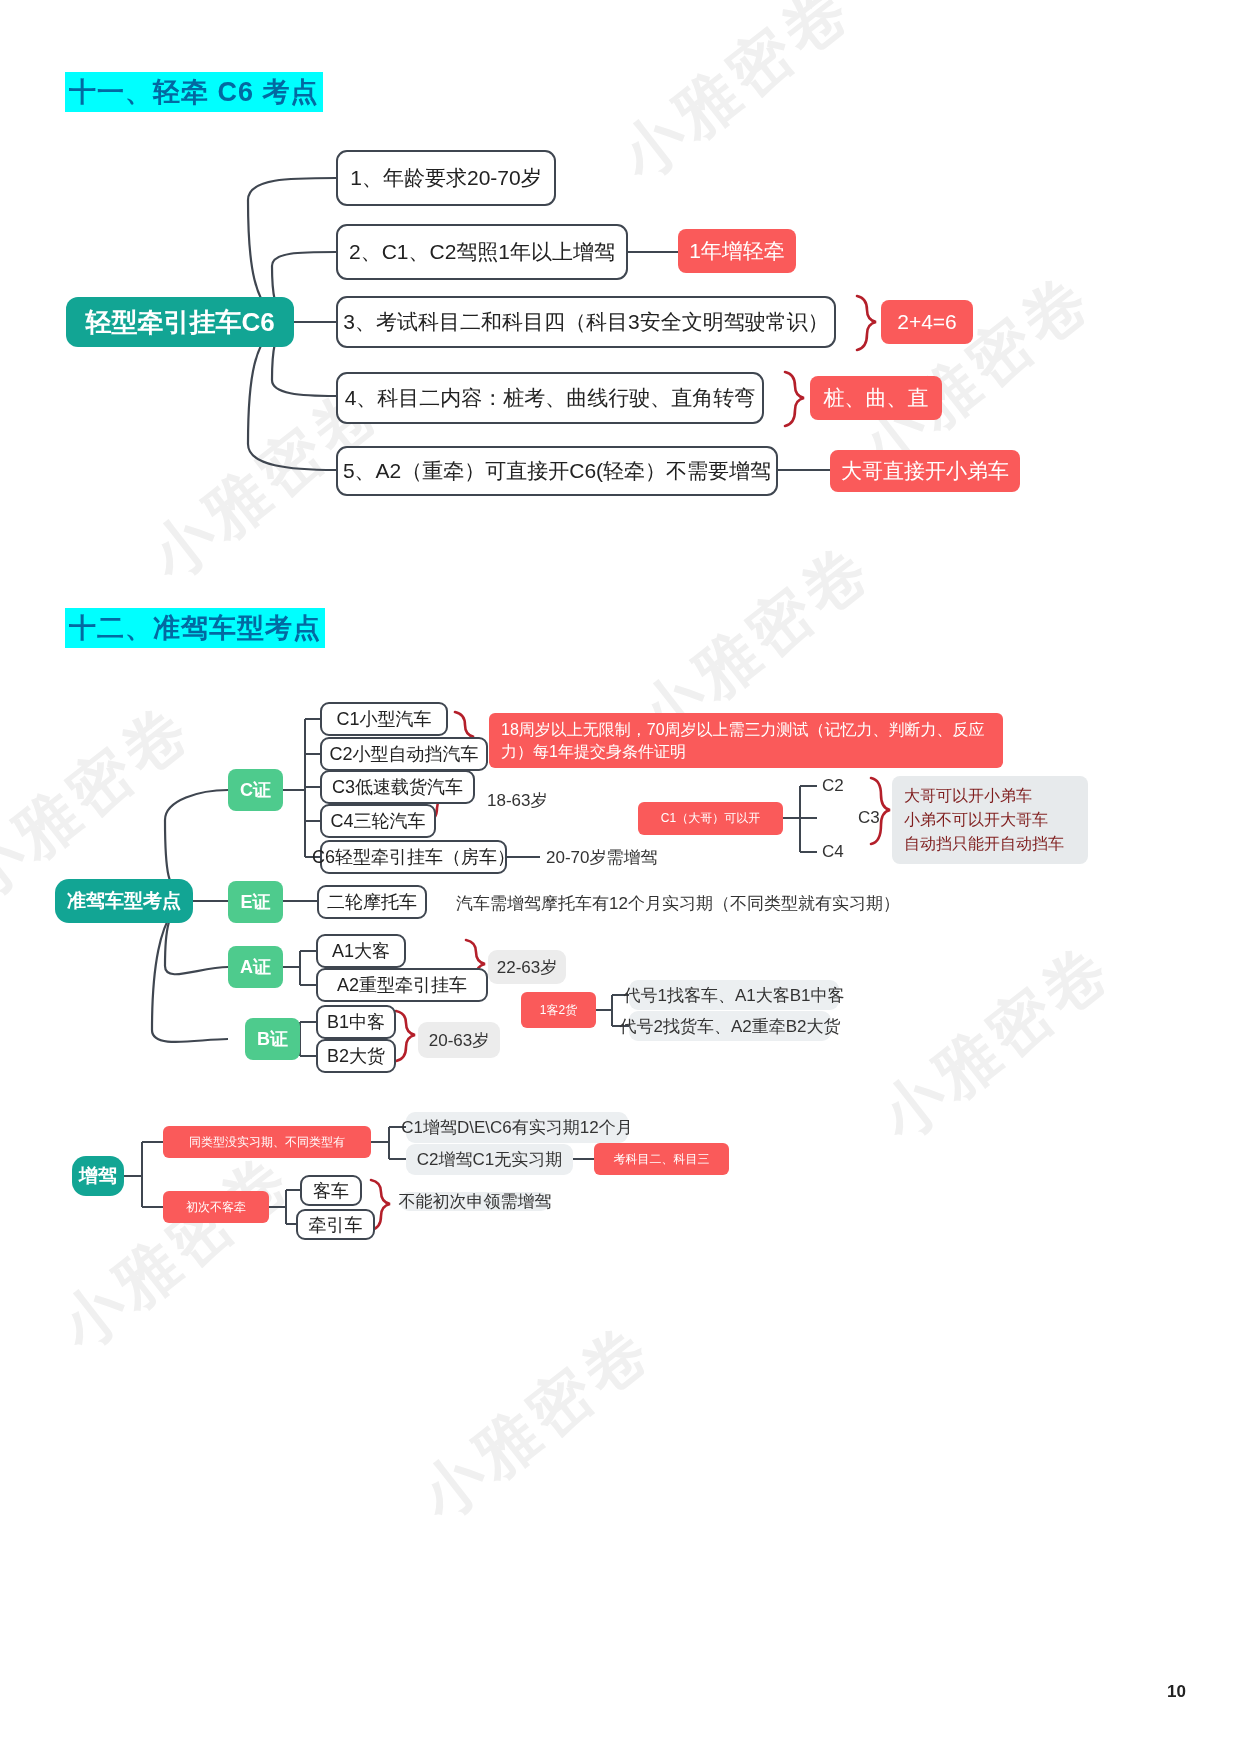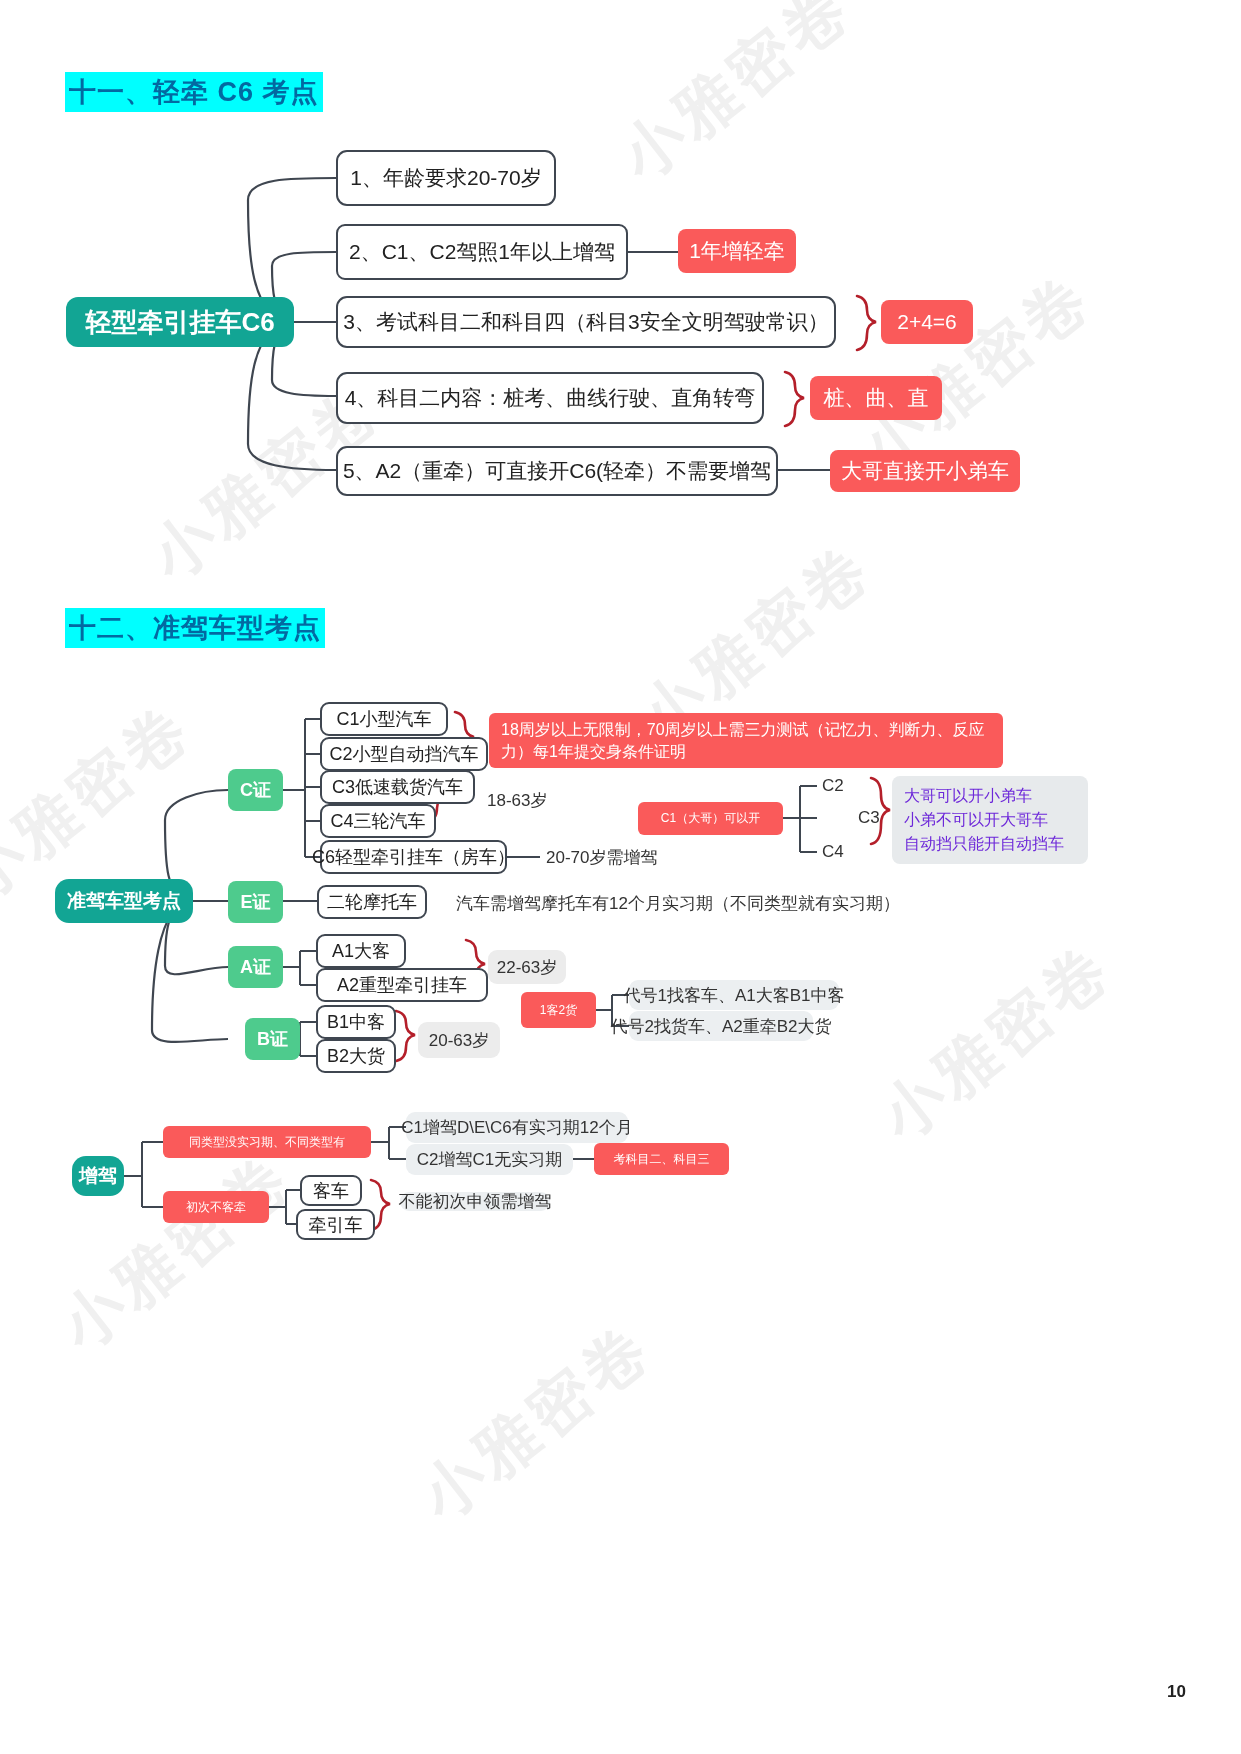--- a/index.html
+++ b/index.html
@@ -55,21 +55,21 @@
     white-space:normal;
   }
   .chip-green{
     background:#4ecb8d;color:#fff;border-radius:8px;font-size:18px;font-weight:bold;
   }
   .pill-gray{
     background:#ececec;color:#333;border-radius:9px;font-size:17px;padding:0 12px;
   }
   .pill-gray.light{background:#eceff1;}
   .note-gray{
-    background:#e7eaec;color:#6d28d9;border-radius:8px;font-size:16px;
+    background:#e7eaec;color:#7f1d1d;border-radius:8px;font-size:16px;
     padding:8px 12px;display:block;line-height:1.5;text-align:left;white-space:normal;
   }
   .plain-text{
     position:absolute;z-index:4;font-size:17px;color:#333;white-space:nowrap;
   }
 
   
   svg.links{position:absolute;left:0;top:0;width:1241px;height:1754px;z-index:1;}
   .lk{fill:none;stroke:#3f4650;stroke-width:2.2;}
   .lk-thin{fill:none;stroke:#3f4650;stroke-width:2;}
@@ -175,21 +175,21 @@
 
     <path class="brace" d="M371 1180 q 10 2 10 12 q 0 10 9 12 q -9 2 -9 12 q 0 12 -10 14"></path>
   </svg>
 
   <div class="heading" style="left:65px;top:72px;">十一、轻牵 C6 考点</div>
 
   <div class="node root-teal" style="left:66px;top:297px;width:228px;height:50px;">轻型牵引挂车C6</div>
 
   <div class="node box-outline" style="left:336px;top:150px;width:220px;height:56px;">1、年龄要求20-70岁</div>
 
-  <div class="node box-outline" style="left:336px;top:224px;width:292px;height:56px;border-radius:9px;">2、C1、C2驾照1年以上增驾</div>
+  <div class="node box-outline" style="left:336px;top:224px;width:292px;height:56px;">2、C1、C2驾照1年以上增驾</div>
   <div class="node badge-red" style="left:678px;top:229px;width:118px;height:44px;">1年增轻牵</div>
 
   <div class="node box-outline" style="left:336px;top:296px;width:500px;height:52px;">3、考试科目二和科目四（科目3安全文明驾驶常识）</div>
   <div class="node badge-red" style="left:881px;top:300px;width:92px;height:44px;">2+4=6</div>
 
   <div class="node box-outline" style="left:336px;top:372px;width:428px;height:52px;">4、科目二内容：桩考、曲线行驶、直角转弯</div>
   <div class="node badge-red" style="left:810px;top:376px;width:132px;height:44px;">桩、曲、直</div>
 
   <div class="node box-outline" style="left:336px;top:446px;width:442px;height:50px;">5、A2（重牵）可直接开C6(轻牵）不需要增驾</div>
   <div class="node badge-red" style="left:830px;top:450px;width:190px;height:42px;">大哥直接开小弟车</div>
@@ -229,21 +229,21 @@
   <div class="node box-outline small" style="left:316px;top:968px;width:172px;height:34px;">A2重型牵引挂车</div>
   <div class="node pill-gray" style="left:488px;top:950px;width:78px;height:34px;">22-63岁</div>
 
   <div class="node chip-green" style="left:228px;top:1018px;width:55px;height:42px;margin-left:17px;">B证</div>
   <div class="node box-outline small" style="left:316px;top:1005px;width:80px;height:34px;">B1中客</div>
   <div class="node box-outline small" style="left:316px;top:1039px;width:80px;height:34px;">B2大货</div>
   <div class="node pill-gray" style="left:418px;top:1022px;width:82px;height:36px;">20-63岁</div>
 
   <div class="node badge-red small" style="left:521px;top:992px;width:75px;height:36px;">1客2货</div>
   <div class="node pill-gray light" style="left:629px;top:980px;width:210px;height:30px;">代号1找客车、A1大客B1中客</div>
-  <div class="node pill-gray light" style="left:629px;top:1011px;width:184px;height:30px;text-align:center;">代号2找货车、A2重牵B2大货</div>
+  <div class="node pill-gray light" style="left:629px;top:1011px;width:202px;height:30px;text-align:center;">代号2找货车、A2重牵B2大货</div>
 
   <div class="node root-teal-sm" style="left:72px;top:1156px;width:52px;height:40px;">增驾</div>
 
   <div class="node badge-red small" style="left:163px;top:1126px;width:208px;height:32px;">同类型没实习期、不同类型有</div>
   <div class="node pill-gray light" style="left:406px;top:1112px;width:222px;height:31px;">C1增驾D\E\C6有实习期12个月</div>
   <div class="node pill-gray light" style="left:406px;top:1144px;width:167px;height:31px;">C2增驾C1无实习期</div>
   <div class="node badge-red small" style="left:594px;top:1143px;width:135px;height:32px;">考科目二、科目三</div>
 
   <div class="node badge-red small" style="left:163px;top:1191px;width:106px;height:32px;">初次不客牵</div>
   <div class="node box-outline small" style="left:300px;top:1175px;width:62px;height:31px;">客车</div>

